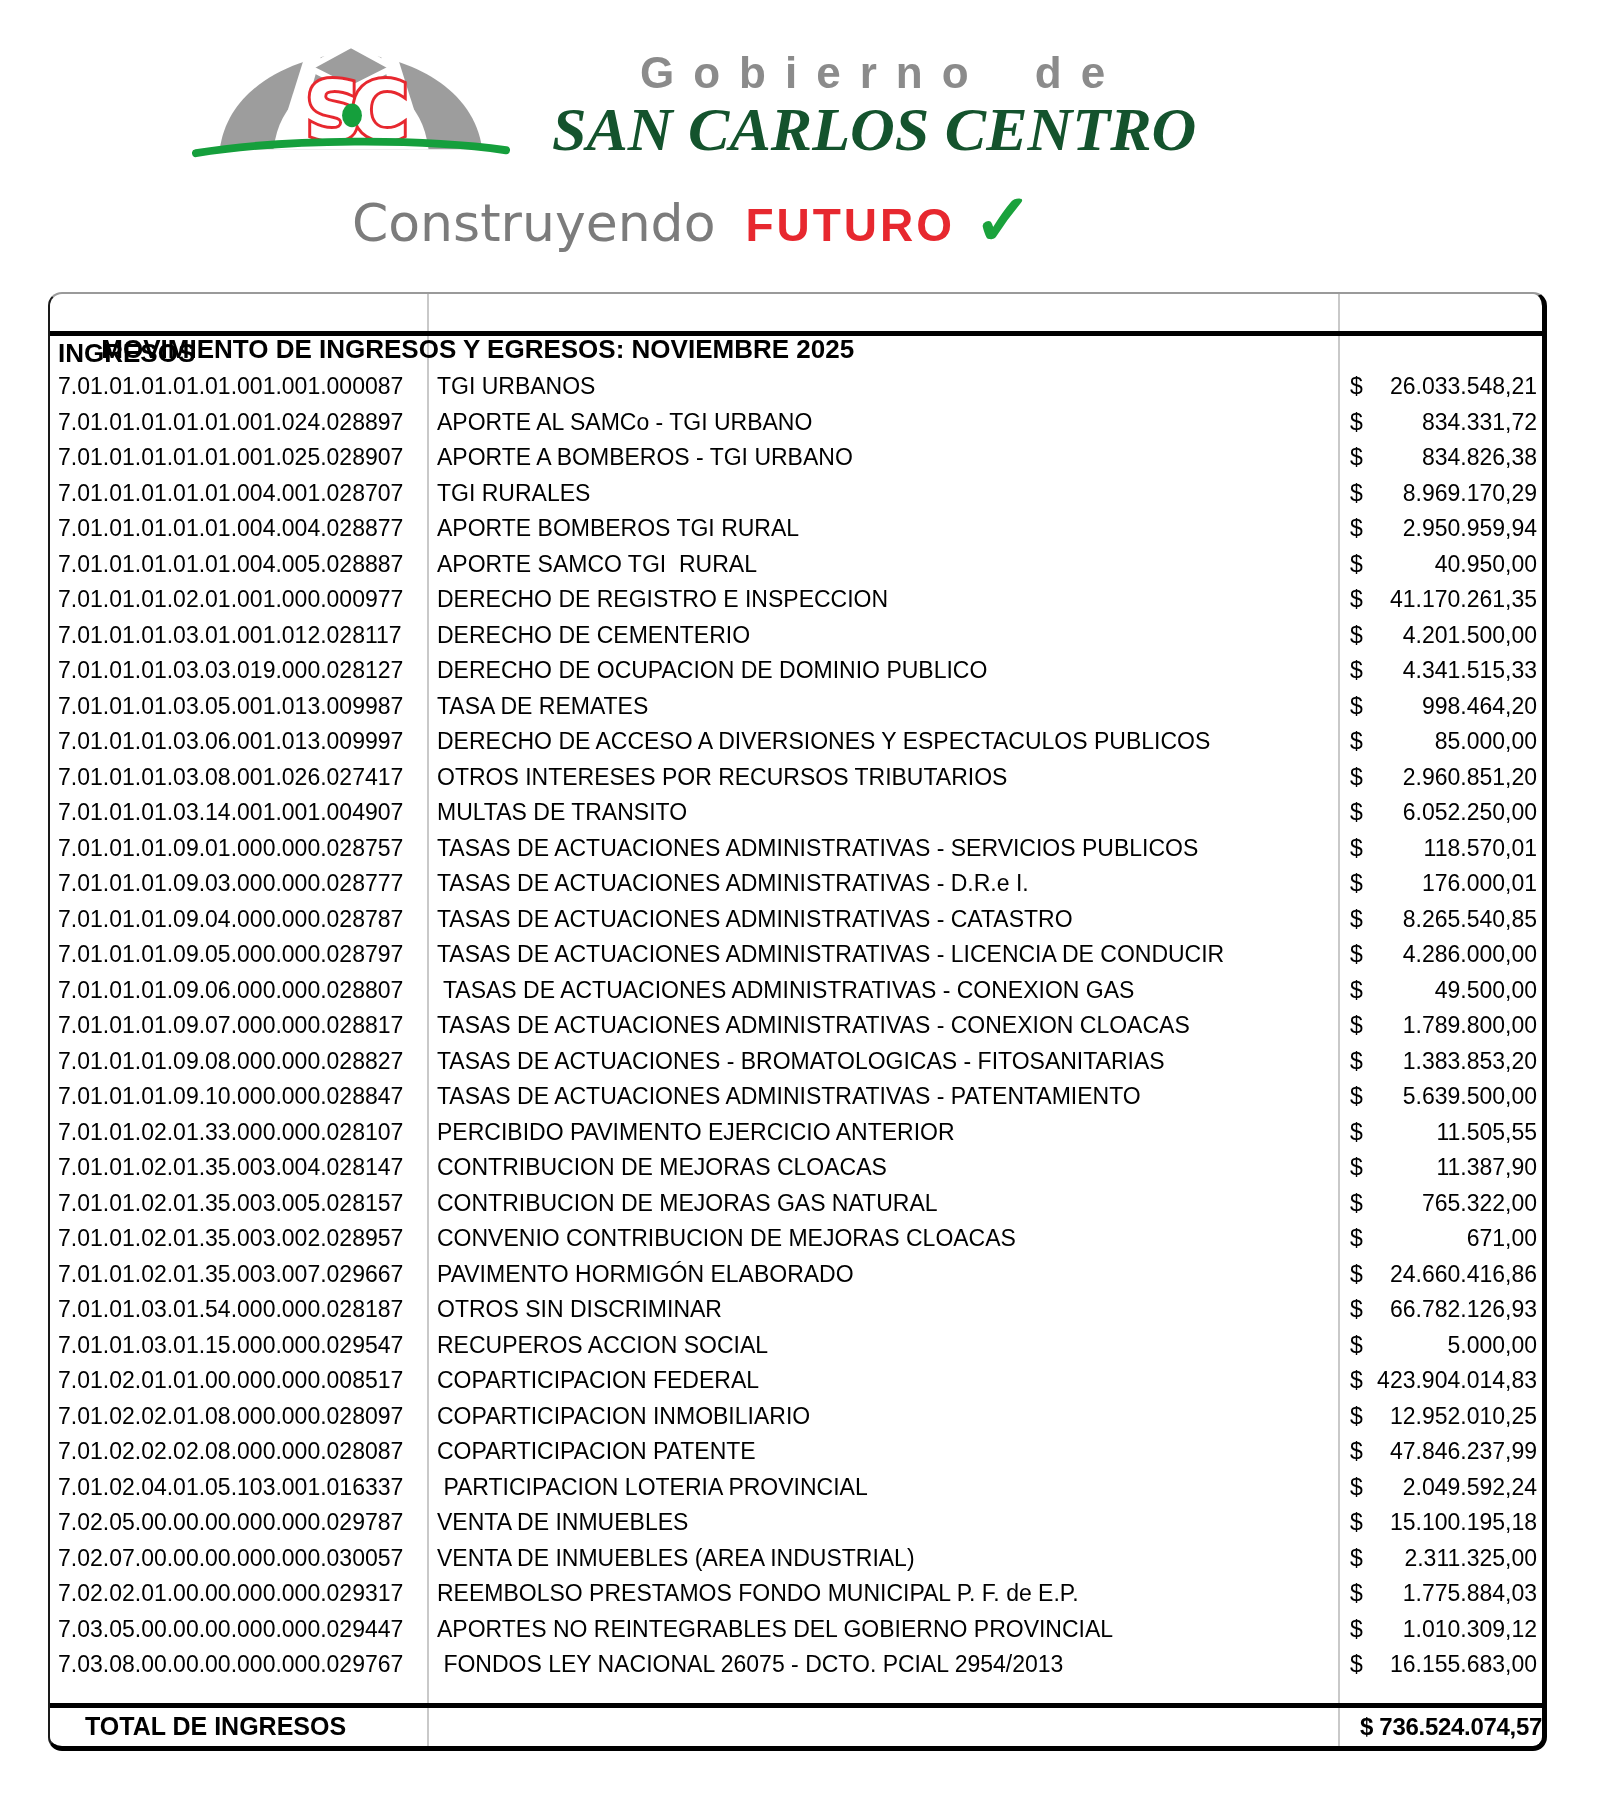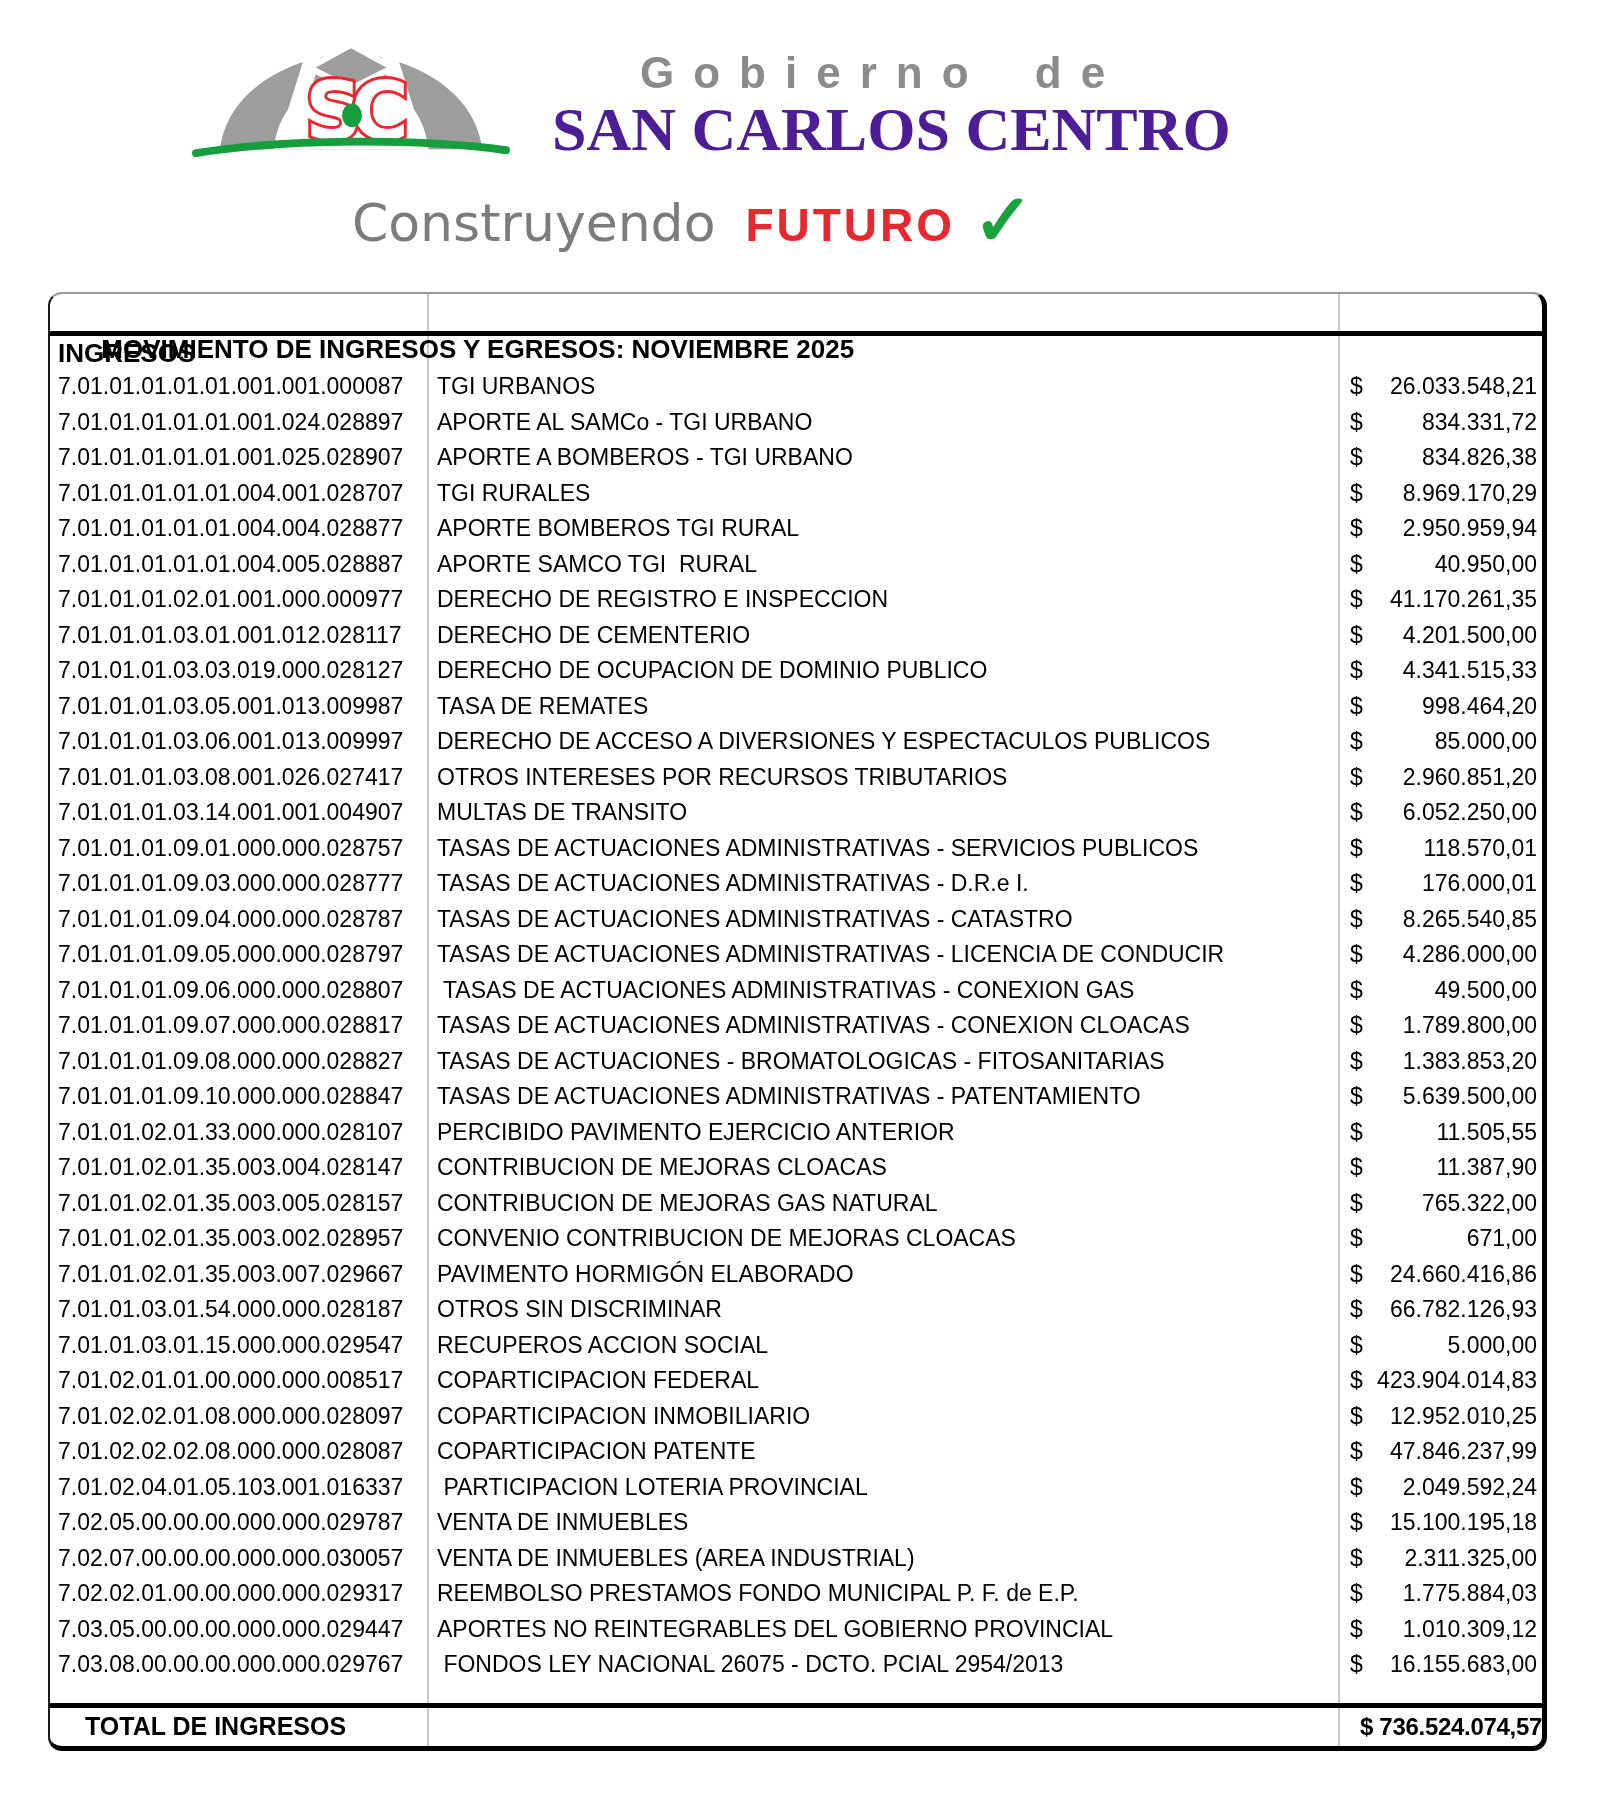--- a/index.html
+++ b/index.html
@@ -7,21 +7,21 @@
         font-family:"Liberation Sans",sans-serif;color:#000;}
 
   
   .brand{position:absolute;left:0;top:0;width:100%;height:292px;}
   .logo{position:absolute;left:192px;top:36px;width:318px;height:136px;}
   .sc{font-family:"DejaVu Sans",sans-serif;font-size:80px;font-weight:bold;
       fill:#fff;stroke:#e7282f;stroke-width:6px;paint-order:stroke;letter-spacing:-12px;}
   .gob{position:absolute;left:640px;top:48px;font-size:44px;font-weight:bold;color:#8b8b8b;
        letter-spacing:19px;word-spacing:16px;white-space:pre;}
   .city{position:absolute;left:552px;top:94px;font-family:"Liberation Serif",serif;
-        font-size:62px;font-weight:bold;color:#4c1d95;white-space:pre;letter-spacing:0px;}
+        font-size:62px;font-weight:bold;color:#14532d;white-space:pre;letter-spacing:0px;font-style:italic;}
   .tagline{position:absolute;left:352px;top:174px;display:flex;align-items:baseline;}
   .tag-left{font-family:"DejaVu Sans",sans-serif;font-size:52px;color:#7c7c7c;}
   .tag-right{margin-left:30px;font-size:46px;font-weight:bold;color:#e7282f;letter-spacing:3px;}
   .tag-check{margin-left:18px;font-size:72px;font-weight:bold;color:#1aa23c;position:relative;top:4px;}
 
   
   .table{position:absolute;left:48px;top:292px;width:1499px;background:#fff;z-index:0;
          border-top:2px solid #9a9a9a;border-left:2px solid #1a1a1a;
          border-right:5px solid #000;border-bottom:5px solid #000;box-sizing:border-box;border-radius:14px;}
   .vline{position:absolute;top:0;bottom:0;width:2px;background:#c9c9c9;z-index:-1;}

